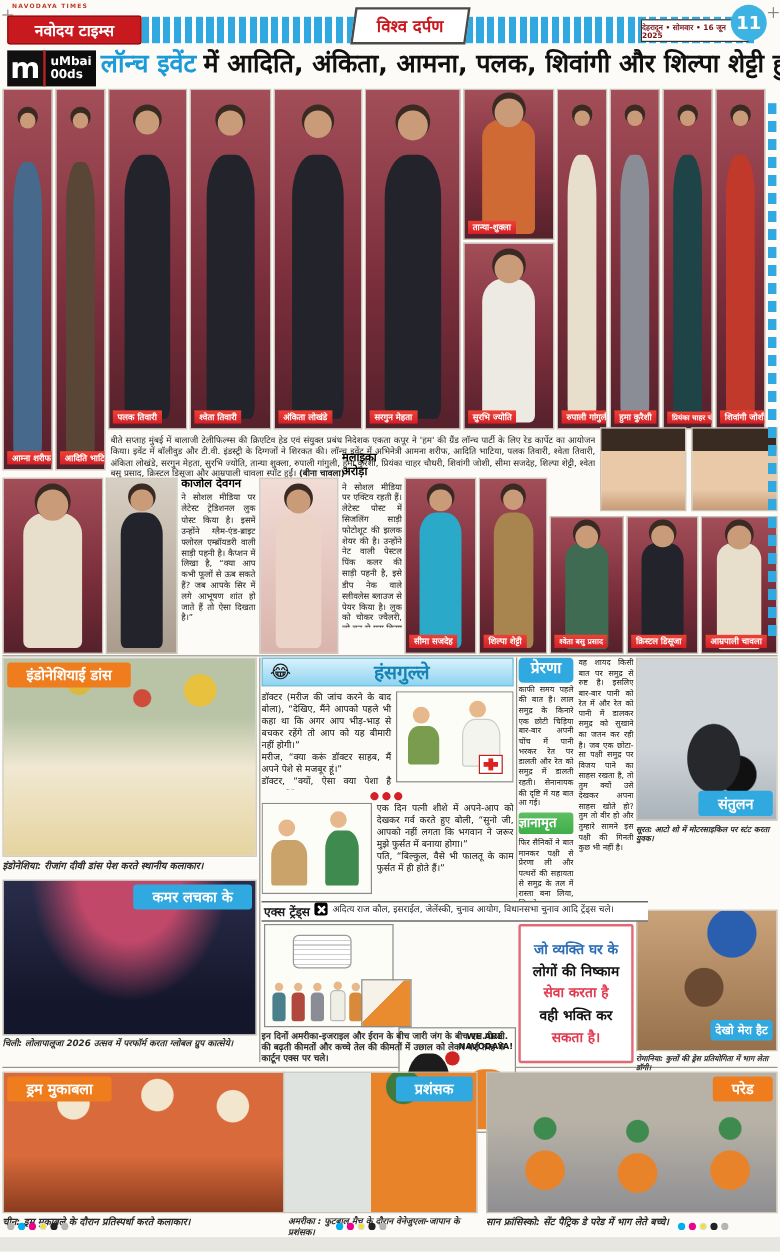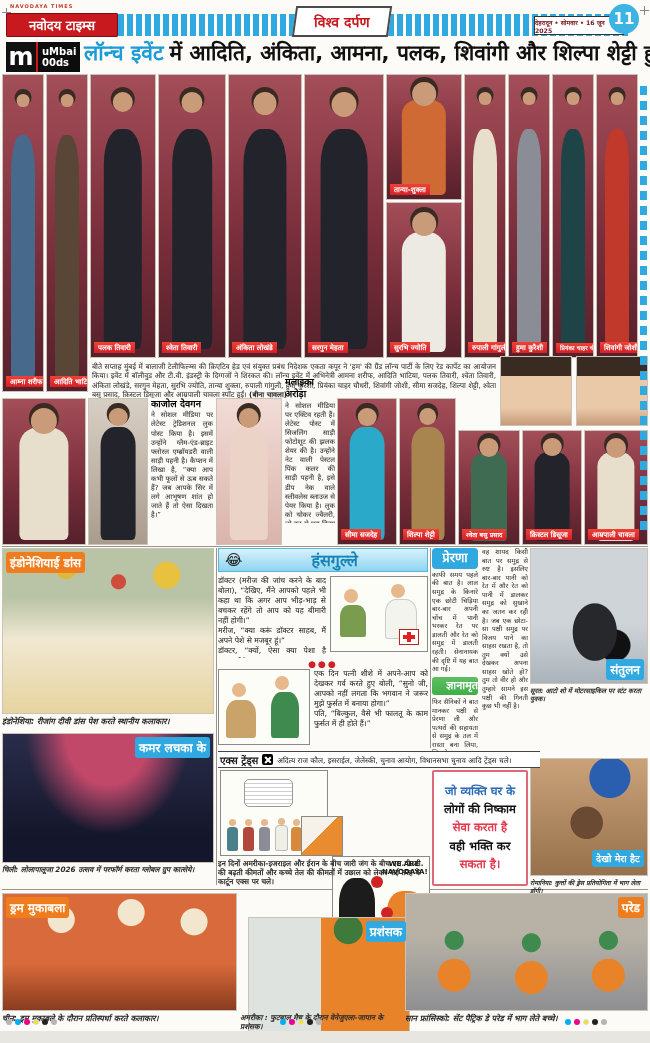--- a/index.html
+++ b/index.html
@@ -79,21 +79,21 @@
         radial-gradient(circle at 84% 70%,#e8832a 0 16px,transparent 17px),
         radial-gradient(circle at 20% 40%,#3f8a4f 0 9px,transparent 10px),
         radial-gradient(circle at 52% 42%,#3f8a4f 0 9px,transparent 10px),
         radial-gradient(circle at 84% 40%,#3f8a4f 0 9px,transparent 10px),
         linear-gradient(180deg,#b8b2a6 0 35%,#8f8f93 100%);}
   .ph-naruto{background:linear-gradient(135deg,#f6f2ea 0 45%,#e98b2f 45% 100%);border:1px solid #888;}
 
   
   .tag{position:absolute;bottom:4px;left:3px;background:linear-gradient(180deg,#ef4135,var(--tag-red,#d42027));
         color:#fff;font-size:7px;font-weight:bold;padding:1px 4px;white-space:nowrap;z-index:2;}
-  .lbl{position:absolute;color:#fff;font-weight:bold;font-size:12px;padding:2px 4px;border-radius:3px;z-index:2;}
+  .lbl{position:absolute;color:#fff;font-weight:bold;font-size:12px;padding:2px 16px;border-radius:3px;z-index:2;}
   .lbl.orange{background:var(--label-orange,#f07d1d);}
   .lbl.blue{background:var(--accent-blue,#2fa9e0);}
   .cap{position:absolute;font-size:8px;font-weight:bold;font-style:italic;color:#2b2b2b;line-height:1.2;}
 
   
   .story-caption{left:92px;top:362px;width:404px;height:36px;font-size:7.2px;line-height:1.3;
         text-align:justify;color:#222;overflow:hidden;}
   .mini-col{font-size:7px;line-height:1.3;text-align:justify;color:#222;overflow:hidden;}
   .mini-col b{display:block;font-size:9.5px;margin-bottom:1px;color:#000;}
 
@@ -108,40 +108,40 @@
   .cartoon.fl{float:left;margin:0 4px 2px 0;}
   .head{position:absolute;border-radius:50%;background:#e7b88c;}
   .bod{position:absolute;border-radius:35% 35% 8% 8%;}
   .redcross{position:absolute;right:8%;bottom:8%;width:18px;height:14px;background:#fff;border:1px solid #b22;}
   .redcross::before{content:"";position:absolute;left:7px;top:2px;width:4px;height:10px;background:#d22;}
   .redcross::after{content:"";position:absolute;left:3px;top:5px;width:12px;height:4px;background:#d22;}
   .dots{left:218px;top:659px;width:210px;text-align:center;color:#d42027;font-size:9px;letter-spacing:2px;}
 
   
   .trends{left:218px;top:751px;width:322px;height:17px;border-top:1px solid #444;border-bottom:1px solid #444;
-        display:flex;align-items:center;gap:4px;box-sizing:border-box;padding:0 2px;background:#fff;z-index:2;}
+        display:flex;align-items:flex-start;gap:4px;box-sizing:border-box;padding:0 2px;background:#fff;z-index:2;}
   .trends .tl{font-size:10px;font-weight:800;}
   .x-ico{width:11px;height:11px;background:#000;border-radius:2px;position:relative;flex:0 0 auto;}
   .x-ico::before,.x-ico::after{content:"";position:absolute;left:5px;top:1.5px;width:1.6px;height:8px;background:#fff;}
   .x-ico::before{transform:rotate(45deg);} .x-ico::after{transform:rotate(-45deg);}
   .trends .tt{font-size:7.4px;font-weight:normal;white-space:nowrap;overflow:hidden;}
   .bubble{position:absolute;background:repeating-linear-gradient(#fff 0 3px,#cfcfcf 3px 4px);border:1px solid #999;border-radius:5px;}
   .prf{position:absolute;bottom:4px;width:11px;height:24px;border-radius:4px 4px 2px 2px;}
   .prf::before{content:"";position:absolute;left:2px;top:-8px;width:7px;height:7px;border-radius:50%;background:#e7b88c;}
   .boxer{position:absolute;border-radius:40% 40% 12% 12%;}
   .glove{position:absolute;border-radius:50%;background:#d02424;}
   .win{position:absolute;right:3px;top:3px;font-size:7px;font-weight:800;color:#111;width:44px;line-height:1.15;text-align:center;}
 
   
   .prerna-wrap{left:432px;top:548px;width:96px;height:218px;display:flex;gap:4px;overflow:hidden;}
   .pcol{width:46px;font-size:6.6px;line-height:1.3;text-align:justify;color:#222;overflow:hidden;}
   .plabel{display:block;background:var(--accent-blue,#2fa9e0);color:#fff;font-weight:800;font-size:13px;
         text-align:center;border-radius:4px;padding:2px 0;margin-bottom:2px;}
   .glabel{display:block;background:linear-gradient(180deg,#5fbf63,var(--label-green,#3fae49));color:#fff;font-weight:800;
-        font-size:11px;text-align:right;border-radius:3px;padding:2px 0;margin:3px 0;}
+        font-size:11px;text-align:left;border-radius:3px;padding:2px 0;margin:3px 0;}
 
   
   .quote{left:432px;top:770px;width:96px;height:116px;background:#fff;border:2px solid #e06a7a;border-radius:2px;
         display:flex;flex-direction:column;align-items:center;justify-content:center;gap:1px;box-sizing:border-box;}
   .quote div{font-size:11.5px;font-weight:800;line-height:1.5;white-space:nowrap;}
   .q1{color:var(--quote-blue,#2b6cb5);} .q2{color:#111;} .q3{color:var(--quote-red,#e23a50);}
   .q4{color:#111;} .q5{color:var(--quote-red,#e23a50);}
 
   
   .rule-h{position:absolute;height:1px;background:#9a958a;}
@@ -343,21 +343,21 @@
   </div>
   <div class="photo ph-dog" style="left:530px;top:758px;width:118px;height:118px;padding-left:19px;">
     <span class="lbl blue" style="right:3px;bottom:8px;width:46px;font-size:9.5px;text-align:center;white-space:normal;padding:2px 3px;">देखो मेरा हैट</span>
   </div>
   <div class="cap" style="left:530px;top:879px;width:118px;font-size:6.3px;">रोमानिया: कुत्तों की ड्रेस प्रतियोगिता में भाग लेता डॉगी।</div>
 
   <div class="photo ph-drum" style="left:2px;top:893px;width:235px;height:118px;">
     <span class="lbl orange" style="left:3px;top:3px;">ड्रम मुकाबला</span>
   </div>
   <div class="cap" style="left:2px;top:1014px;width:235px;">चीन: ड्रम मुकाबले के दौरान प्रतिस्पर्धा करते कलाकार।</div>
-  <div class="photo ph-fans" style="left:248px;top:893px;width:162px;height:118px;margin-top:24px;">
+  <div class="photo ph-fans" style="left:236px;top:893px;width:162px;height:118px;">
     <span class="lbl blue" style="right:3px;top:3px;">प्रशंसक</span>
   </div>
   <div class="cap" style="left:240px;top:1014px;width:162px;font-size:7.3px;">अमरीका : फुटबाल मैच के दौरान वेनेजुएला-जापान के प्रशंसक।</div>
   <div class="photo ph-parade" style="left:405px;top:893px;width:243px;height:118px;">
     <span class="lbl orange" style="right:3px;top:3px;">परेड</span>
   </div>
   <div class="cap" style="left:405px;top:1014px;width:243px;">सान फ्रांसिस्को: सेंट पैट्रिक डे परेड में भाग लेते बच्चे।</div>
 
   <div class="abs edge-strip"></div>
   <div class="regdots" style="left:6px;">

